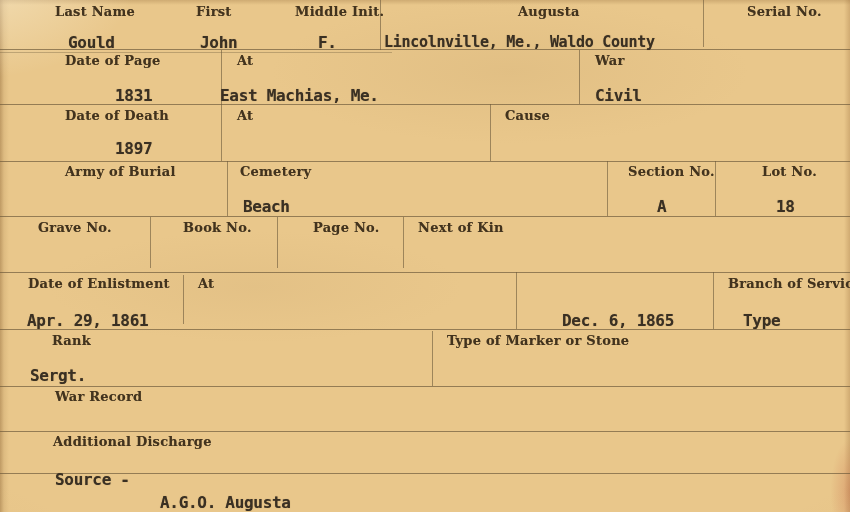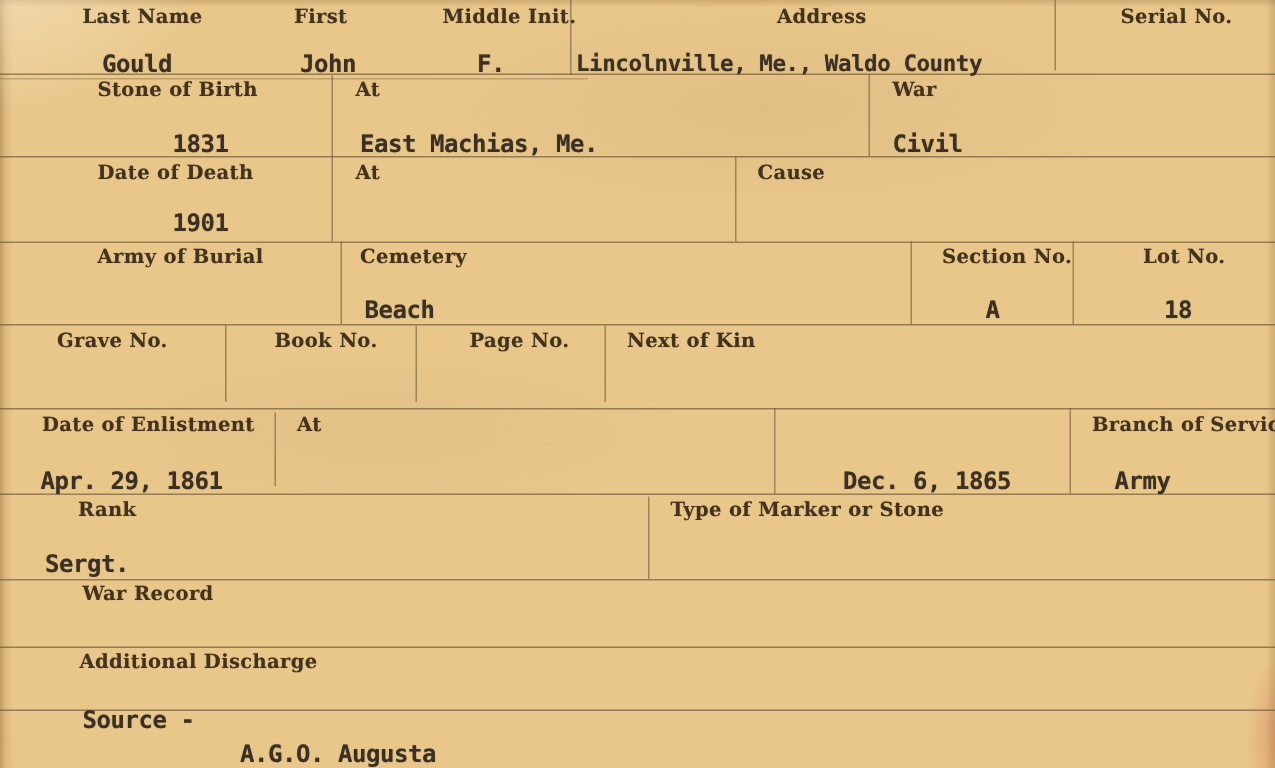--- a/index.html
+++ b/index.html
@@ -62,59 +62,59 @@
   <div class="vl" style="left:277px;top:217px;height:51px"></div>
   <div class="vl" style="left:403px;top:217px;height:51px"></div>
   <div class="vl" style="left:183px;top:275px;height:49px"></div>
   <div class="vl" style="left:516px;top:272px;height:57px"></div>
   <div class="vl" style="left:713px;top:272px;height:57px"></div>
   <div class="vl" style="left:432px;top:331px;height:55px"></div>
 
   <div class="lbl" style="left:55px;top:4px">Last Name</div>
   <div class="lbl" style="left:196px;top:4px">First</div>
   <div class="lbl" style="left:295px;top:4px">Middle Init.</div>
-  <div class="lbl" style="left:518px;top:4px">Address</div>
+  <div class="lbl" style="left:518px;top:4px">Augusta</div>
   <div class="lbl" style="left:747px;top:4px">Serial No.</div>
 
   <div class="typed" style="left:68px;top:33px">Gould</div>
   <div class="typed" style="left:200px;top:33px">John</div>
   <div class="typed" style="left:318px;top:33px">F.</div>
   <div class="typed" style="left:384px;top:33px;font-size:15px">Lincolnville, Me., Waldo County</div>
 
-  <div class="lbl" style="left:65px;top:53px">Stone of Birth</div>
+  <div class="lbl" style="left:65px;top:53px">Date of Page</div>
   <div class="lbl" style="left:237px;top:53px">At</div>
   <div class="lbl" style="left:595px;top:53px">War</div>
   <div class="typed" style="left:115px;top:86px">1831</div>
-  <div class="typed" style="left:240px;top:86px">East Machias, Me.</div>
+  <div class="typed" style="left:220px;top:86px">East Machias, Me.</div>
   <div class="typed" style="left:595px;top:86px">Civil</div>
 
   <div class="lbl" style="left:65px;top:108px">Date of Death</div>
   <div class="lbl" style="left:237px;top:108px">At</div>
   <div class="lbl" style="left:505px;top:108px">Cause</div>
-  <div class="typed" style="left:115px;top:139px">1901</div>
+  <div class="typed" style="left:115px;top:139px">1897</div>
 
   <div class="lbl" style="left:65px;top:164px">Army of Burial</div>
   <div class="lbl" style="left:240px;top:164px">Cemetery</div>
   <div class="lbl" style="left:628px;top:164px">Section No.</div>
   <div class="lbl" style="left:762px;top:164px">Lot No.</div>
   <div class="typed" style="left:243px;top:197px">Beach</div>
   <div class="typed" style="left:657px;top:197px">A</div>
   <div class="typed" style="left:776px;top:197px">18</div>
 
   <div class="lbl" style="left:38px;top:220px">Grave No.</div>
   <div class="lbl" style="left:183px;top:220px">Book No.</div>
   <div class="lbl" style="left:313px;top:220px">Page No.</div>
   <div class="lbl" style="left:418px;top:220px">Next of Kin</div>
 
   <div class="lbl" style="left:28px;top:276px">Date of Enlistment</div>
   <div class="lbl" style="left:198px;top:276px">At</div>
   <div class="lbl" style="left:728px;top:276px">Branch of Service</div>
   <div class="typed" style="left:27px;top:311px">Apr. 29, 1861</div>
   <div class="typed" style="left:562px;top:311px">Dec. 6, 1865</div>
-  <div class="typed" style="left:743px;top:311px">Army</div>
+  <div class="typed" style="left:743px;top:311px">Type</div>
 
   <div class="lbl" style="left:52px;top:333px">Rank</div>
   <div class="lbl" style="left:447px;top:333px">Type of Marker or Stone</div>
   <div class="typed" style="left:30px;top:366px">Sergt.</div>
 
   <div class="lbl" style="left:55px;top:389px">War Record</div>
 
   <div class="lbl" style="left:53px;top:434px">Additional Discharge</div>
 
   <div class="typed" style="left:55px;top:470px">Source -</div>

